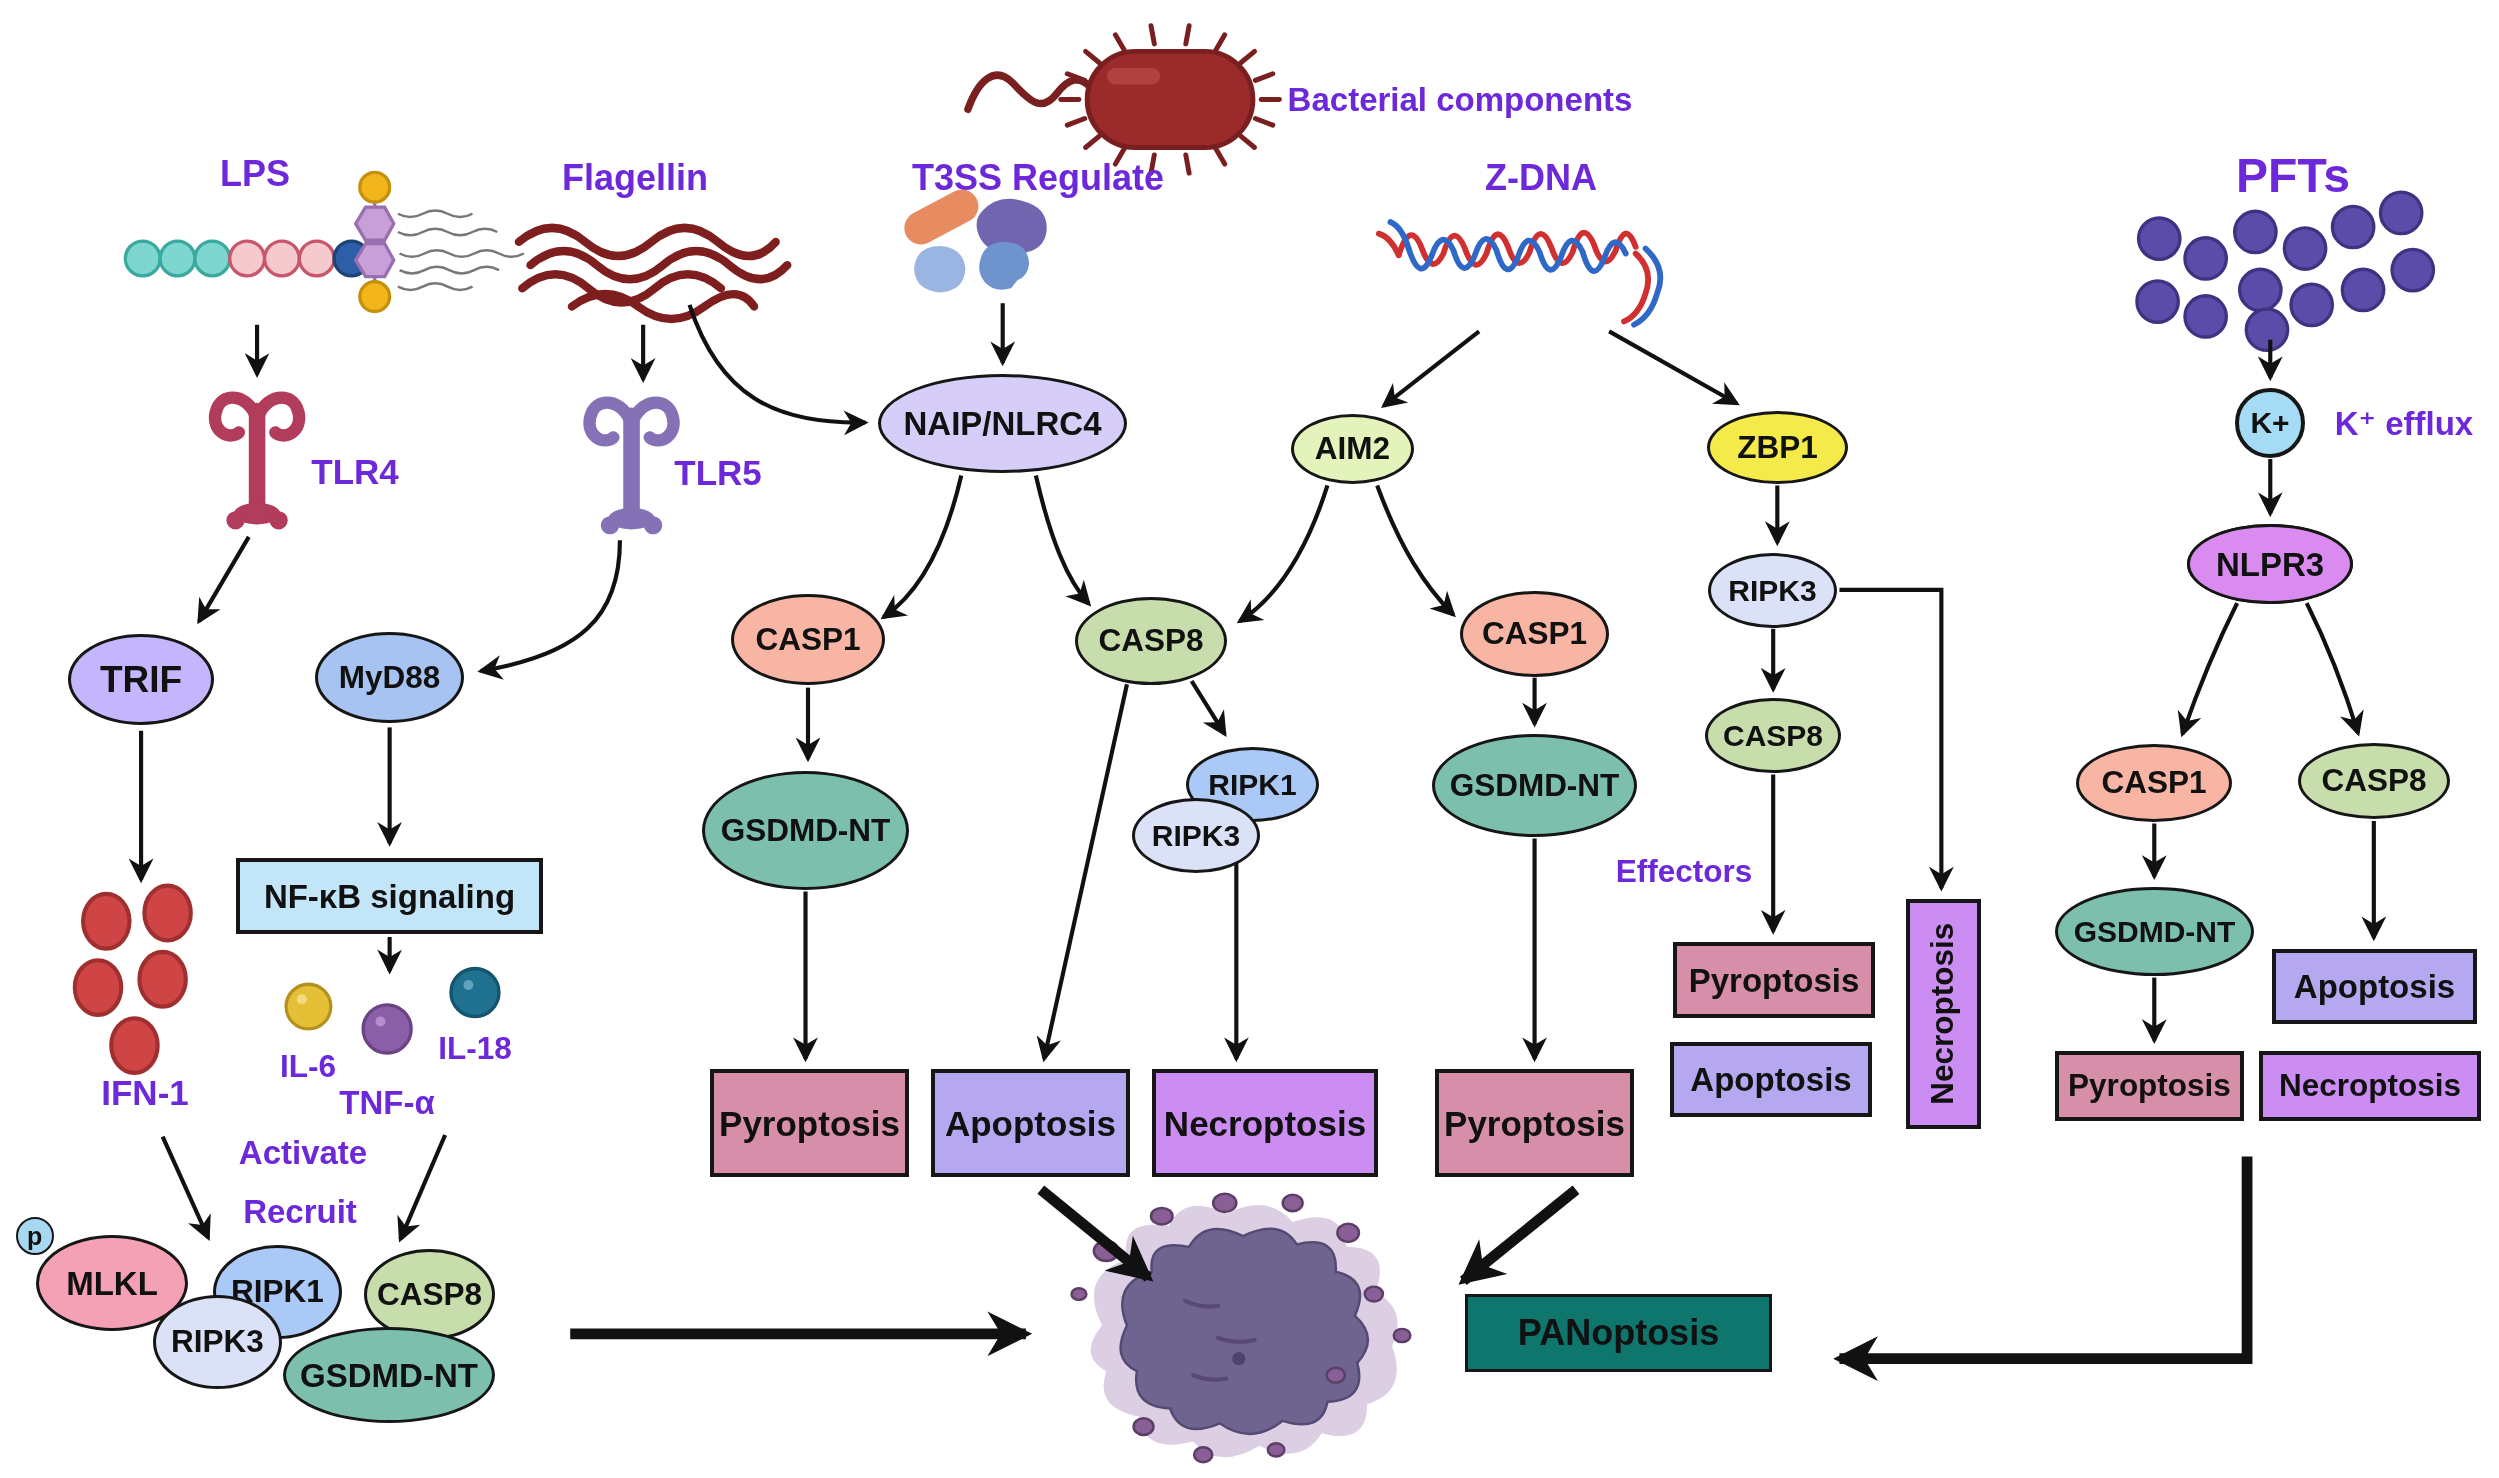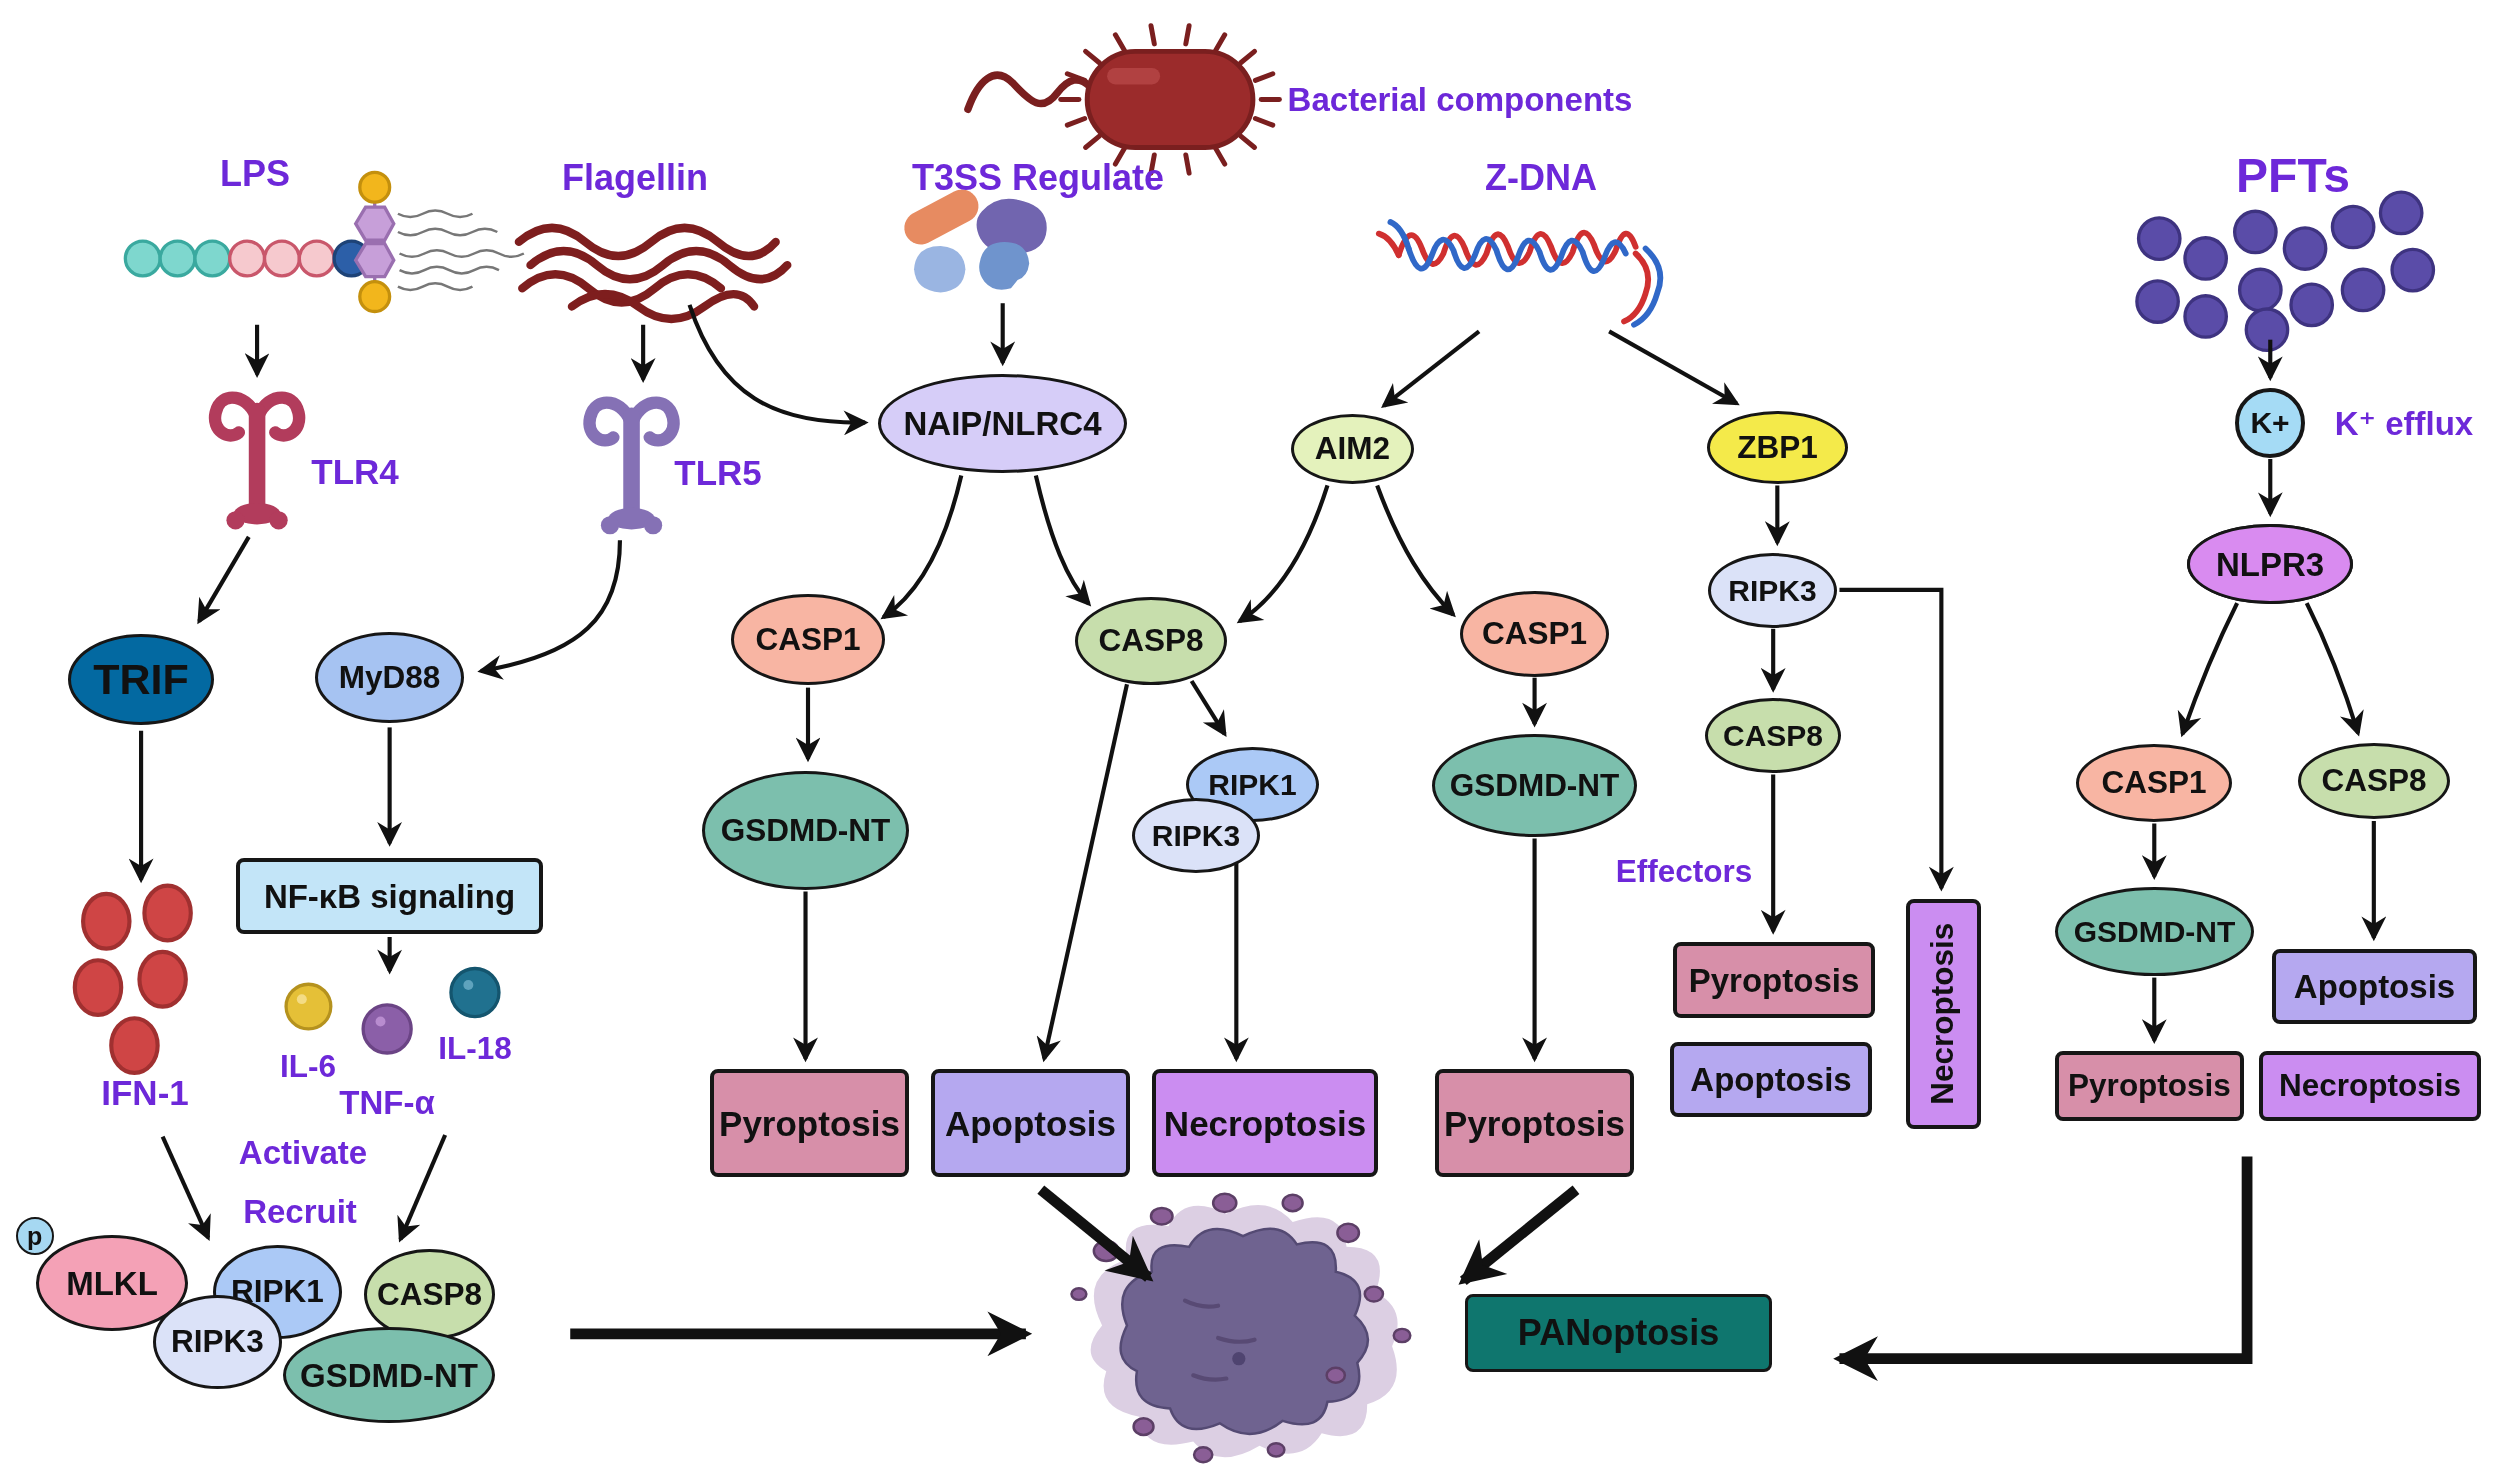--- a/index.html
+++ b/index.html
@@ -1,20 +1,20 @@
 <!DOCTYPE html>
 <html style="font-size:13.3px"><head>
 <meta charset="utf-8">
 <style>
   html,body{margin:0;padding:0;background:#fff;}
   #stage{position:relative;width:2500px;height:1478px;background:#fff;overflow:hidden;
          font-family:"Liberation Sans","DejaVu Sans",sans-serif;}
   #arrows{position:absolute;left:0;top:0;z-index:1;}
   .node{position:absolute;display:flex;align-items:center;justify-content:center;
-        font-weight:bold;color:#111;box-sizing:border-box;text-align:center;z-index:2;line-height:1;border-radius:8px;}
+        font-weight:bold;color:#111;box-sizing:border-box;text-align:center;z-index:2;line-height:1;}
   .ellipse{border:3.3px solid #161616;border-radius:50%;}
   .box{border:4.1px solid #161616;}
   .lbl{position:absolute;transform:translate(-50%,-50%);font-weight:bold;color:#6d28d9;
        white-space:nowrap;z-index:2;line-height:1;}
   .vtext{transform:rotate(-90deg);white-space:nowrap;}
 </style>
 </head>
 <body>
 
 <div id="stage">
@@ -230,21 +230,21 @@
   <div class="lbl" style="left:255px;top:174px;font-size:36px">LPS</div>
   <div class="lbl" style="left:635px;top:178px;font-size:36px">Flagellin</div>
   <div class="lbl" style="left:1038px;top:178px;font-size:36px">T3SS Regulate</div>
   <div class="lbl" style="left:1541px;top:178px;font-size:36px">Z-DNA</div>
   <div class="lbl" style="left:2293px;top:176px;font-size:48px">PFTs</div>
   <div class="lbl" style="left:355px;top:471px;font-size:35px">TLR4</div>
 
   <div class="lbl" style="left:718px;top:472px;font-size:35px">TLR5</div>
   <div class="lbl" style="left:2404px;top:423px;font-size:33px">K⁺ efflux</div>
 
-  <div class="node ellipse" style="left: 68px; top: 634px; width: 146px; height: 91px; font-size: 43px; background: #0369a1;">TRIF</div>
+  <div class="node ellipse" style="left: 68px; top: 634px; width: 146px; height: 91px; font-size: 37px; background: #c4b5fd;">TRIF</div>
   <div class="node ellipse" style="left: 315px; top: 632px; width: 149px; height: 91px; font-size: 31.5px; background: rgb(166, 195, 242);">MyD88</div>
   <div class="node box" style="left: 236px; top: 858px; width: 307px; height: 76px; font-size: 33px; background: rgb(195, 229, 248);">NF-κB signaling</div>
 
   <div class="node ellipse" style="left: 878px; top: 374px; width: 249px; height: 99px; font-size: 33px; background: rgb(214, 205, 248);">NAIP/NLRC4</div>
   <div class="node ellipse" style="left: 1291px; top: 414px; width: 123px; height: 70px; font-size: 31.5px; background: rgb(228, 242, 188);">AIM2</div>
   <div class="node ellipse" style="left: 1707px; top: 411px; width: 141px; height: 73px; font-size: 31.5px; background: rgb(244, 234, 74);">ZBP1</div>
   <div class="node ellipse" style="left:2187px;top:524px;width:166px;height:80px;font-size:33px" hidden=""></div>
   <div class="node ellipse" style="left: 2187px; top: 524px; width: 166px; height: 80px; font-size: 33px; background: rgb(217, 139, 240);">NLPR3</div>
   <div class="node ellipse" style="left: 2235px; top: 388px; width: 70px; height: 70px; font-size: 30px; border-width: 4.1px; background: rgb(165, 219, 245);">K+</div>
 

